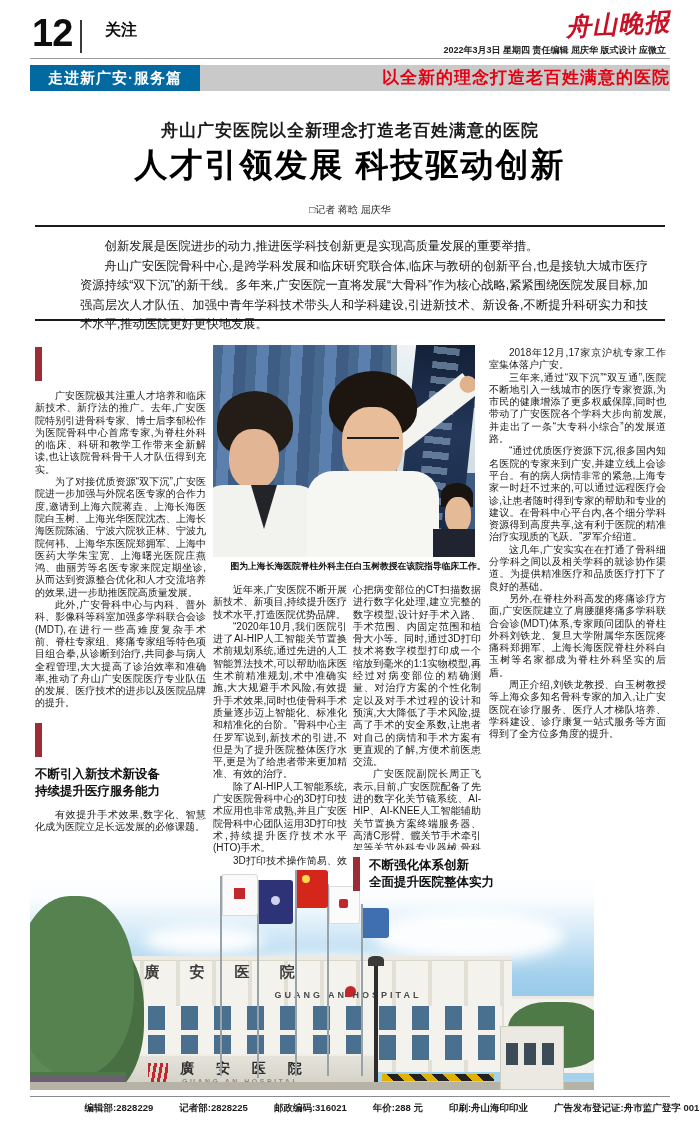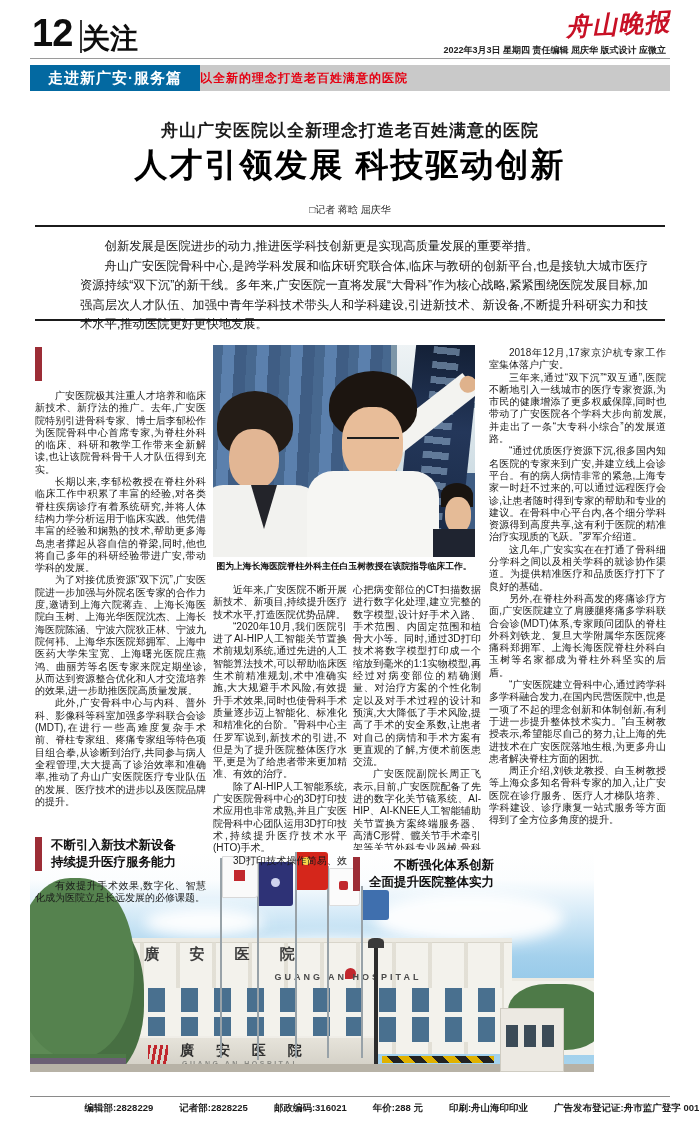--- a/index.html
+++ b/index.html
@@ -3,33 +3,33 @@
 <meta charset="utf-8">
 <style>
   html,body{margin:0;padding:0;background:#e9e9e9;}
   #page{position:relative;width:700px;height:1126px;background:#fff;overflow:hidden;
         font-family:"Liberation Sans","DejaVu Sans",sans-serif;color:#151515;}
   .abs{position:absolute;}
 
   
   .page-num{left:32px;top:12px;font-size:38px;font-weight:bold;color:#0d0d0d;letter-spacing:-1px;}
   .head-vline{left:80px;top:20px;width:2px;height:33px;background:#3a3a3a;}
-  .section-name{left:82px;top:20px;font-size:28px;font-weight:bold;color:#0d0d0d;}
+  .section-name{left:105px;top:20px;font-size:16px;font-weight:bold;color:#0d0d0d;}
   .masthead{left:560px;top:8px;width:110px;text-align:right;font-family:"DejaVu Serif",serif;
             font-style:italic;font-weight:bold;font-size:25px;color:#c81126;transform:rotate(-3deg);
             letter-spacing:1px;white-space:nowrap;}
   .dateline{left:300px;top:44px;width:366px;text-align:right;font-size:9px;font-weight:bold;color:#222;}
   .header-rule{left:30px;top:58px;width:640px;height:1px;background:#9a9a9a;}
 
   
   .banner{left:30px;top:65px;width:640px;height:26px;background:#c9c9c9;}
   .banner-green{position:absolute;left:0;top:0;width:170px;height:26px;background:#0369a1;
                 color:#fff;font-size:15px;font-weight:bold;line-height:26px;text-align:center;letter-spacing:1px;}
-  .banner-slogan{position:absolute;left:170px;right:0;top:0;height:26px;line-height:26px;text-align:left;
-                 color:#e50012;font-weight:bold;font-size:12px;letter-spacing:1px;}
+  .banner-slogan{position:absolute;left:170px;right:0;top:0;height:26px;line-height:26px;text-align:right;
+                 color:#e50012;font-weight:bold;font-size:17px;letter-spacing:1px;}
 
   
   .kicker{left:0;top:119px;width:700px;text-align:center;font-size:17px;font-weight:bold;color:#1c1c1c;letter-spacing:1px;}
   .main-title{left:0;top:143px;width:700px;text-align:center;font-size:33px;font-weight:900;color:#000;letter-spacing:2px;}
   .byline{left:0;top:203px;width:700px;text-align:center;font-size:10px;color:#2a2a2a;}
   .rule1{left:35px;top:225px;width:630px;height:2px;background:#1b1b1b;}
   .rule2{left:35px;top:319px;width:630px;height:2px;background:#1b1b1b;}
   .lede{left:66px;top:237px;width:568px;font-size:12.3px;line-height:19.5px;color:#141414;text-align:justify;margin-left:14px;}
   .lede p{margin:0;text-indent:2em;}
 
@@ -37,22 +37,22 @@
   .col{position:absolute;font-size:10px;line-height:12.3px;color:#191919;text-align:justify;overflow:hidden;z-index:2;}
   .col p{margin:0;text-indent:2em;}
   .col p.noindent{text-indent:0;}
   #col1{left:35px;top:345px;width:171px;height:562px;}
   #col2{left:213px;top:584px;width:134px;height:283px;}
   #col3{left:353px;top:584px;width:128px;height:266px;}
   #col4{left:489px;top:347px;width:177px;height:558px;}
 
   .subhead{display:flex;gap:9px;margin:2px 0 9px 0;align-items:flex-start;}
   .subhead .bar{width:7px;height:34px;background:#9c2d36;flex:none;}
-  .subhead .t{font-size:12.5px;font-weight:bold;line-height:17px;color:#101010;text-align:right;}
-  .subhead.mt{margin-top:29px;}
+  .subhead .t{font-size:12.5px;font-weight:bold;line-height:17px;color:#101010;}
+  .subhead.mt{margin-top:13px;flex-direction:column;}
   .subhead-c{left:353px;top:855px;width:160px;z-index:3;}
 
   
   .photo1{left:213px;top:345px;width:262px;height:212px;overflow:hidden;z-index:2;
           background:repeating-linear-gradient(93deg,#47688f 0 10px,#5b80ad 10px 22px,#3f5d84 22px 34px);}
   .ph1-window{position:absolute;right:-4px;top:0;width:82px;height:128px;
               background:linear-gradient(#eef3f5,#cfdde4);border-left:6px solid #7d96a8;}
   .ph1-window:after{content:"";position:absolute;left:0;top:58px;width:100%;height:5px;background:#8fa6b4;}
   .ph1-film{position:absolute;right:6px;top:-8px;width:64px;height:232px;transform:rotate(6deg);
             background:linear-gradient(180deg,#121e33,#24375a 40%,#16263f);}
@@ -65,25 +65,25 @@
                      clip-path:polygon(0 0,100% 0,50% 100%);}
   .ph1-p2hair{position:absolute;left:116px;top:26px;width:88px;height:68px;background:#1c1510;border-radius:50% 50% 42% 42%;}
   .ph1-p2face{position:absolute;left:129px;top:62px;width:61px;height:74px;background:#e8bd99;border-radius:44%;}
   .ph1-glasses{position:absolute;left:134px;top:92px;width:52px;height:2px;background:#1e1e1e;}
   .ph1-p2arm{position:absolute;left:168px;top:56px;width:100px;height:26px;background:#f3f3f0;transform:rotate(-38deg);}
   .ph1-p2arm:after{content:"";position:absolute;right:-6px;top:4px;width:17px;height:17px;background:#dfb28c;border-radius:50%;}
   .ph1-p2body{position:absolute;left:94px;top:126px;width:132px;height:92px;background:#f6f6f3;border-radius:26px 26px 0 0;}
   .ph1-p3hair{position:absolute;left:228px;top:138px;width:32px;height:24px;background:#191410;border-radius:50% 50% 0 0;}
   .ph1-p3face{position:absolute;left:232px;top:152px;width:26px;height:36px;background:#e5bb97;border-radius:45%;}
   .ph1-p3body{position:absolute;left:220px;top:184px;width:42px;height:28px;background:#1f2430;}
-  .photo1-caption{left:213px;top:561px;width:262px;text-align:center;font-size:8.8px;font-weight:bold;
+  .photo1-caption{left:227px;top:561px;width:262px;text-align:center;font-size:8.8px;font-weight:bold;
                   color:#111;white-space:nowrap;z-index:2;}
 
   
-  .photo2{left:30px;top:852px;width:564px;height:220px;overflow:hidden;z-index:1;}
+  .photo2{left:30px;top:870px;width:564px;height:220px;overflow:hidden;z-index:1;}
   .p2-sky{position:absolute;inset:0;
           background:linear-gradient(180deg,#ffffff 0,#fbfdfe 28px,#d7ebf8 60px,#a3d0ec 105px,#8ec5e7 150px,#a9d5ee 100%);}
   .p2-cloud{position:absolute;background:#fff;border-radius:50%;filter:blur(7px);opacity:.95;}
   .p2-cloud.c1{right:30px;top:40px;width:190px;height:52px;}
   .p2-cloud.c2{right:150px;top:84px;width:230px;height:42px;}
   .p2-cloud.c3{right:330px;top:55px;width:120px;height:30px;}
   .p2-main{position:absolute;left:42px;top:86px;width:440px;height:112px;background:#f3f2ec;
            border-top:4px solid #eceae2;box-shadow:0 1px 0 #d8d5ca inset;}
   .p2-cols{position:absolute;inset:0;background:repeating-linear-gradient(90deg,rgba(0,0,0,0) 0 32px,#dedbd0 32px 36px);opacity:.8;}
   .p2-facade-cn{position:absolute;left:0;top:3px;width:70%;text-align:center;font-size:15px;font-weight:bold;
@@ -159,21 +159,20 @@
     <p>创新发展是医院进步的动力,推进医学科技创新更是实现高质量发展的重要举措。</p>
     <p>舟山广安医院骨科中心,是跨学科发展和临床研究联合体,临床与教研的创新平台,也是接轨大城市医疗资源持续“双下沉”的新干线。多年来,广安医院一直将发展“大骨科”作为核心战略,紧紧围绕医院发展目标,加强高层次人才队伍、加强中青年学科技术带头人和学科建设,引进新技术、新设备,不断提升科研实力和技术水平,推动医院更好更快地发展。</p>
   </div>
   <div class="abs rule2"></div>
 
   <div id="col1" class="col">
     <div class="subhead">
       <div class="bar"></div>
     </div>
     <p>广安医院极其注重人才培养和临床新技术、新疗法的推广。去年,广安医院特别引进骨科专家、博士后李郁松作为医院骨科中心首席专家,为脊柱外科的临床、科研和教学工作带来全新解读,也让该院骨科骨干人才队伍得到充实。</p>
-    <p>长期以来,李郁松教授在脊柱外科临床工作中积累了丰富的经验,对各类脊柱疾病诊疗有着系统研究,并将人体结构力学分析运用于临床实践。他凭借丰富的经验和娴熟的技术,帮助更多海岛患者撑起从容自信的脊梁,同时,他也将自己多年的科研经验带进广安,带动学科的发展。</p>
     <p>为了对接优质资源“双下沉”,广安医院进一步加强与外院名医专家的合作力度,邀请到上海六院蒋垚、上海长海医院白玉树、上海光华医院沈杰、上海长海医院陈涵、宁波六院狄正林、宁波九院何袆、上海华东医院郑拥军、上海中医药大学朱宝宽、上海曙光医院庄燕鸿、曲丽芳等名医专家来院定期坐诊,从而达到资源整合优化和人才交流培养的效果,进一步助推医院高质量发展。</p>
     <p>此外,广安骨科中心与内科、普外科、影像科等科室加强多学科联合会诊(MDT),在进行一些高难度复杂手术前、脊柱专家组、疼痛专家组等特色项目组合拳,从诊断到治疗,共同参与病人全程管理,大大提高了诊治效率和准确率,推动了舟山广安医院医疗专业队伍的发展、医疗技术的进步以及医院品牌的提升。</p>
     <div class="subhead mt">
       <div class="bar"></div>
       <div class="t"><span>不断引入新技术新设备</span><br>
         <span>持续提升医疗服务能力</span></div>
     </div>
     <p>有效提升手术效果,数字化、智慧化成为医院立足长远发展的必修课题。</p>
   </div>
 
@@ -211,21 +210,20 @@
     <div class="t"><span>不断强化体系创新</span><br>
       <span>全面提升医院整体实力</span></div>
   </div>
 
   <div id="col4" class="col">
     <p>2018年12月,17家京沪杭专家工作室集体落户广安。</p>
     <p>三年来,通过“双下沉”“双互通”,医院不断地引入一线城市的医疗专家资源,为市民的健康增添了更多权威保障,同时也带动了广安医院各个学科大步向前发展,并走出了一条“大专科小综合”的发展道路。</p>
     <p>“通过优质医疗资源下沉,很多国内知名医院的专家来到广安,并建立线上会诊平台。有的病人病情非常的紧急,上海专家一时赶不过来的,可以通过远程医疗会诊,让患者随时得到专家的帮助和专业的建议。在骨科中心平台内,各个细分学科资源得到高度共享,这有利于医院的精准治疗实现质的飞跃。”罗军介绍道。</p>
     <p>这几年,广安实实在在打通了骨科细分学科之间以及相关学科的就诊协作渠道。为提供精准医疗和品质医疗打下了良好的基础。</p>
     <p>另外,在脊柱外科高发的疼痛诊疗方面,广安医院建立了肩腰腿疼痛多学科联合会诊(MDT)体系,专家顾问团队的脊柱外科刘铁龙、复旦大学附属华东医院疼痛科郑拥军、上海长海医院脊柱外科白玉树等名家都成为脊柱外科坚实的后盾。</p>
-    <p>“广安医院建立骨科中心,通过跨学科多学科融合发力,在国内民营医院中,也是一项了不起的理念创新和体制创新,有利于进一步提升整体技术实力。”白玉树教授表示,希望能尽自己的努力,让上海的先进技术在广安医院落地生根,为更多舟山患者解决脊柱方面的困扰。</p>
     <p>周正介绍,刘铁龙教授、白玉树教授等上海众多知名骨科专家的加入,让广安医院在诊疗服务、医疗人才梯队培养、学科建设、诊疗康复一站式服务等方面得到了全方位多角度的提升。</p>
   </div>
 
   <div class="abs photo2">
     <div class="p2-sky"></div>
     <div class="p2-cloud c1"></div>
     <div class="p2-cloud c2"></div>
     <div class="p2-cloud c3"></div>
 
     <div class="p2-main">

